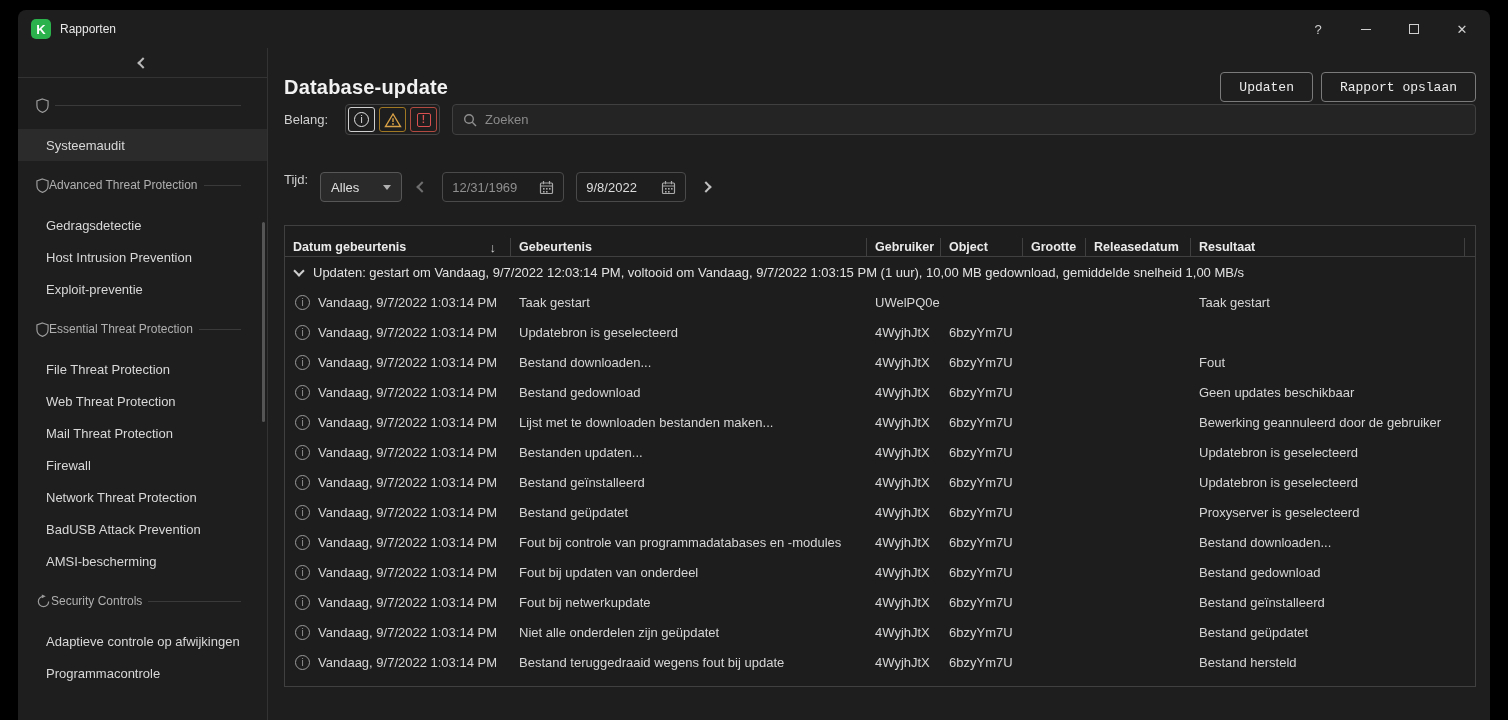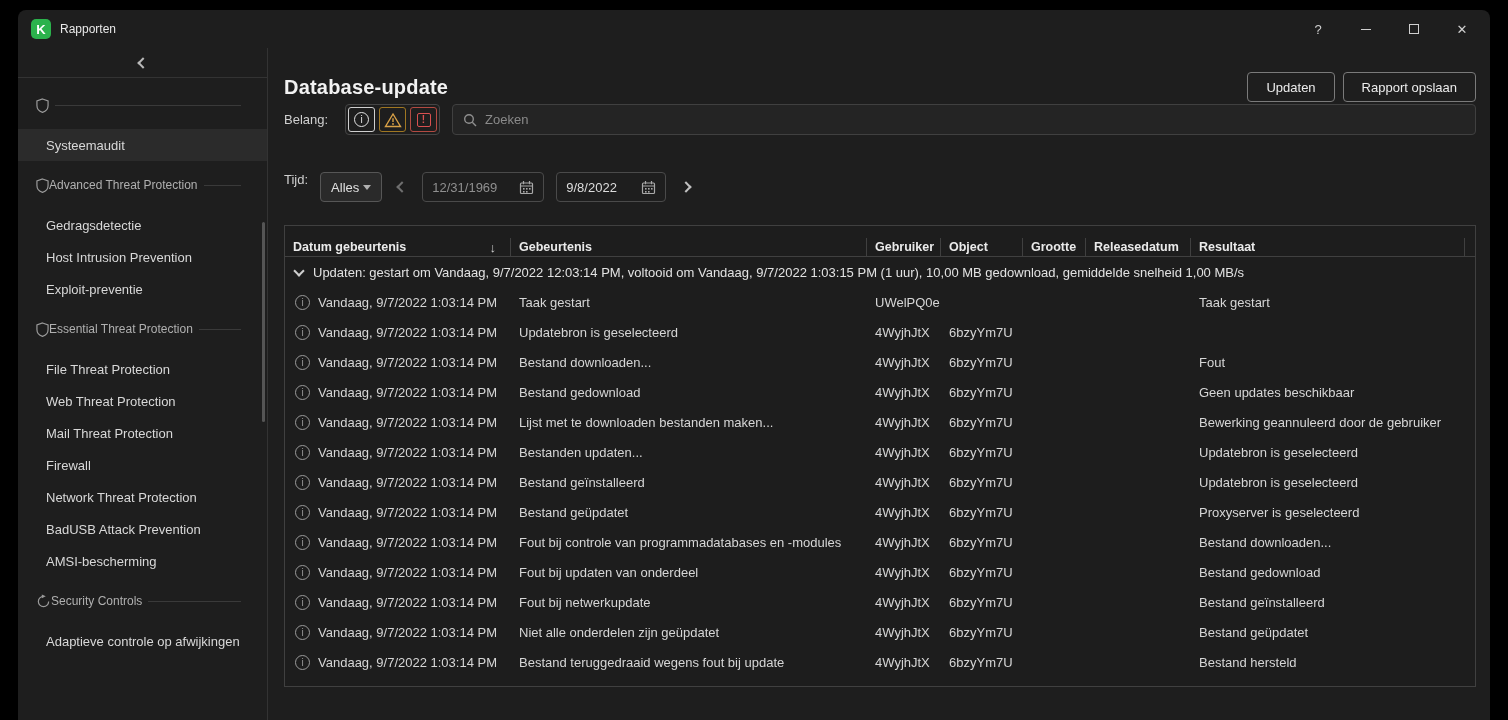--- a/index.html
+++ b/index.html
@@ -44,21 +44,21 @@
   .chev-right { transform:rotate(-135deg); }
   .chev-down { transform:rotate(-45deg); }
 
   
   .main { position:absolute; left:250px; top:38px; right:0; bottom:0; }
   .main-header { position:absolute; top:22px; left:16px; right:14px; height:34px;
                  display:flex; align-items:center; }
   .page-title { font-size:20px; font-weight:700; color:#f2f2f2; letter-spacing:.2px; }
   .hdr-btns { margin-left:auto; display:flex; gap:8px; }
   .btn { height:30px; padding:0 18px; background:transparent; border:1px solid #7a7a7a;
-         border-radius:4px; color:#ececec; font-size:13px; font-family:Liberation Sans, sans-serif; cursor:pointer; }
+         border-radius:4px; color:#ececec; font-size:13px; font-family:Liberation Mono, monospace; cursor:pointer; }
 
   .filter-row { position:absolute; top:56px; left:16px; right:14px; height:31px;
                 display:flex; align-items:center; }
   .flt-label { font-size:13px; color:#d0d0d0; width:47px; }
   .sev-group { display:flex; gap:4px; border:1px solid #454545; border-radius:4px;
                padding:2px; margin-left:14px; }
   .sev-btn { width:27px; height:25px; border-radius:3px; display:flex; align-items:center;
              justify-content:center; border:1px solid transparent; cursor:pointer; background:transparent; }
   .sev-info { border-color:#d0d0d0; }
   .sev-warn { border-color:#a07722; }
@@ -71,21 +71,21 @@
   .search-box { flex:1; margin-left:12px; height:31px; background:#242424; border:1px solid #404040;
                 border-radius:4px; display:flex; align-items:center; padding:0 10px; gap:8px; }
   .search-box input { flex:1; background:transparent; border:none; outline:none;
                       color:#e0e0e0; font-size:13px; font-family:inherit; }
   .search-box input::placeholder { color:#8a8a8a; }
 
   .time-row { position:absolute; top:124px; left:16px; right:14px; height:31px;
               display:flex; align-items:flex-start; gap:12px; }
   .time-label { font-size:13px; color:#d0d0d0; }
   .select { height:30px; border:1px solid #565656; border-radius:4px; background:#2a2a2a;
-            display:flex; align-items:center; padding:0 10px; gap:4px; font-size:13px;
+            display:flex; align-items:center; padding:0 10px; gap:24px; font-size:13px;
             color:#e0e0e0; cursor:pointer; }
   .caret { width:0; height:0; border-left:4px solid transparent; border-right:4px solid transparent;
            border-top:5px solid #b0b0b0; }
   .nav-chev { display:flex; align-items:center; justify-content:center; width:16px; height:30px; cursor:pointer; }
   .nav-prev { color:#6f6f6f; }
   .nav-next { color:#c0c0c0; }
   .date-field { height:30px; border:1px solid #4a4a4a; border-radius:4px; display:flex;
                 align-items:center; padding:0 9px; font-size:13px; gap:8px; cursor:pointer; }
   .date-from { width:122px; color:#8f8f8f; }
   .date-to { width:110px; color:#dcdcdc; }
@@ -212,20 +212,23 @@
       <svg width="15" height="15" viewBox="0 0 16 16">
         <path d="M13.5 8 A5.5 5.5 0 1 1 8 2.5" fill="none" stroke="#9a9a9a" stroke-width="1.3"></path>
         <path d="M6.2 0.6 L10.4 2.5 L6.2 4.6 Z" fill="#9a9a9a"></path>
       </svg>
     </span>
     <span class="sb-label">Security Controls</span>
     <span class="sb-line"></span>
   </div>
         <div class="sb-item">
     <span class="sb-label">Adaptieve controle op afwijkingen</span>
+  </div>
+        <div class="sb-item">
+    <span class="sb-label">Programmacontrole</span>
   </div>
       </div>
     <div class="sb-scrollbar"></div>
   </div>
 
   <div class="main">
 
     <div class="main-header">
       <h1 class="page-title">Database-update</h1>
       <div class="hdr-btns">

